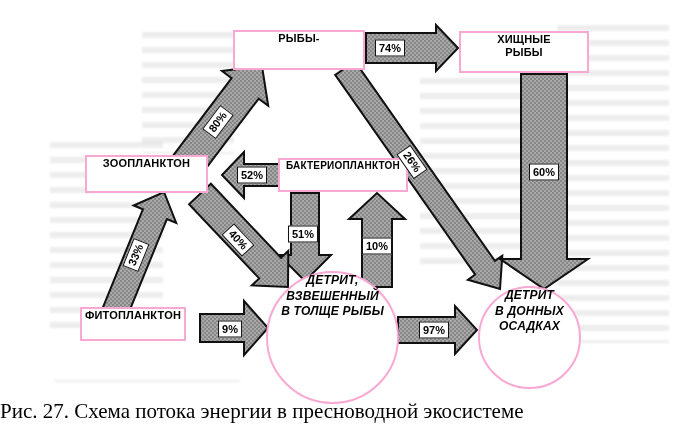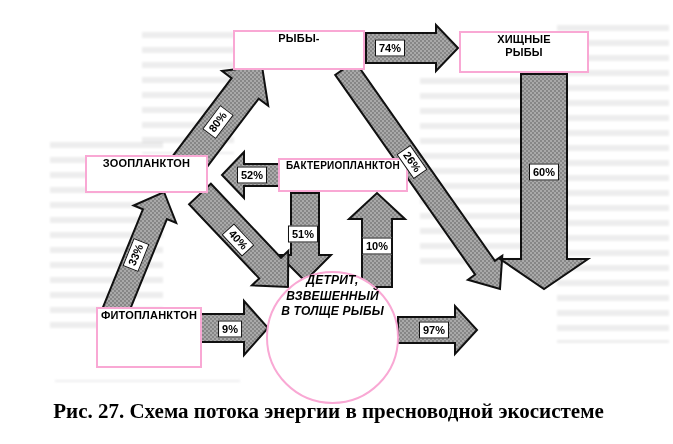--- a/index.html
+++ b/index.html
@@ -24,22 +24,22 @@
     box-sizing:border-box;
   }
   .node .nlines{display:flex;flex-direction:column;}
   .circle{border-radius:50%;font-size:12px;line-height:1.3;font-style:italic;}
   .pct{
     position:absolute;z-index:4;background:#fff;border:1.5px solid #101010;
     font-weight:700;font-size:11px;line-height:15px;padding:0 3px;
     white-space:nowrap;
   }
   .caption{
-    position:absolute;z-index:3;left:0;right:16px;top:399px;text-align:center;
-    font-family:"Liberation Serif",serif;font-weight:700;font-size:21px;
+    position:absolute;z-index:3;left:0;right:16px;top:399px;text-align:left;
+    font-family:"Liberation Serif",serif;font-weight:400;font-size:21px;
   }
 </style>
 </head>
 <body>
 
 <div class="page">
 
   <div class="bleed" style="left:557px;top:25px;width:112px;height:318px"></div>
   <div class="bleed" style="left:420px;top:78px;width:128px;height:192px"></div>
   <div class="bleed" style="left:50px;top:142px;width:113px;height:192px"></div>
@@ -83,32 +83,39 @@
   </div>
 
   <div class="node" style="left:85px;top:155px;width:123px;height:38px">
     <span>ЗООПЛАНКТОН</span>
   </div>
 
   <div class="node" style="left:278px;top:158px;width:130px;height:34px;font-size:10px">
     <span>БАКТЕРИОПЛАНКТОН</span>
   </div>
 
-  <div class="node" style="left:96px;top:307px;width:106px;height:61px">
+  <div class="node" style="left:80px;top:307px;width:106px;height:34px">
     <span>ФИТОПЛАНКТОН</span>
   </div>
 
   <div class="node circle" style="left:266px;top:271px;width:133px;height:133px">
     <div class="nlines">
       <span>ДЕТРИТ,</span>
       <span>ВЗВЕШЕННЫЙ</span>
       <span>В ТОЛЩЕ РЫБЫ</span>
     </div>
   </div>
 
+  <div class="node circle" style="left:478px;top:286px;width:103px;height:103px">
+    <div class="nlines">
+      <span>ДЕТРИТ</span>
+      <span>В ДОННЫХ</span>
+      <span>ОСАДКАХ</span>
+    </div>
+  </div>
 
   <div class="pct" style="left:218px;top:122px;transform:translate(-50%,-50%) rotate(-53deg)">80%</div>
   <div class="pct" style="left:390px;top:48px;transform:translate(-50%,-50%)">74%</div>
   <div class="pct" style="left:412px;top:162px;transform:translate(-50%,-50%) rotate(55deg)">26%</div>
   <div class="pct" style="left:544px;top:172px;transform:translate(-50%,-50%)">60%</div>
   <div class="pct" style="left:252px;top:175px;transform:translate(-50%,-50%)">52%</div>
   <div class="pct" style="left:303px;top:234px;transform:translate(-50%,-50%)">51%</div>
   <div class="pct" style="left:377px;top:246px;transform:translate(-50%,-50%)">10%</div>
   <div class="pct" style="left:238px;top:240px;transform:translate(-50%,-50%) rotate(47deg)">40%</div>
   <div class="pct" style="left:136px;top:255px;transform:translate(-50%,-50%) rotate(-68deg)">33%</div>

